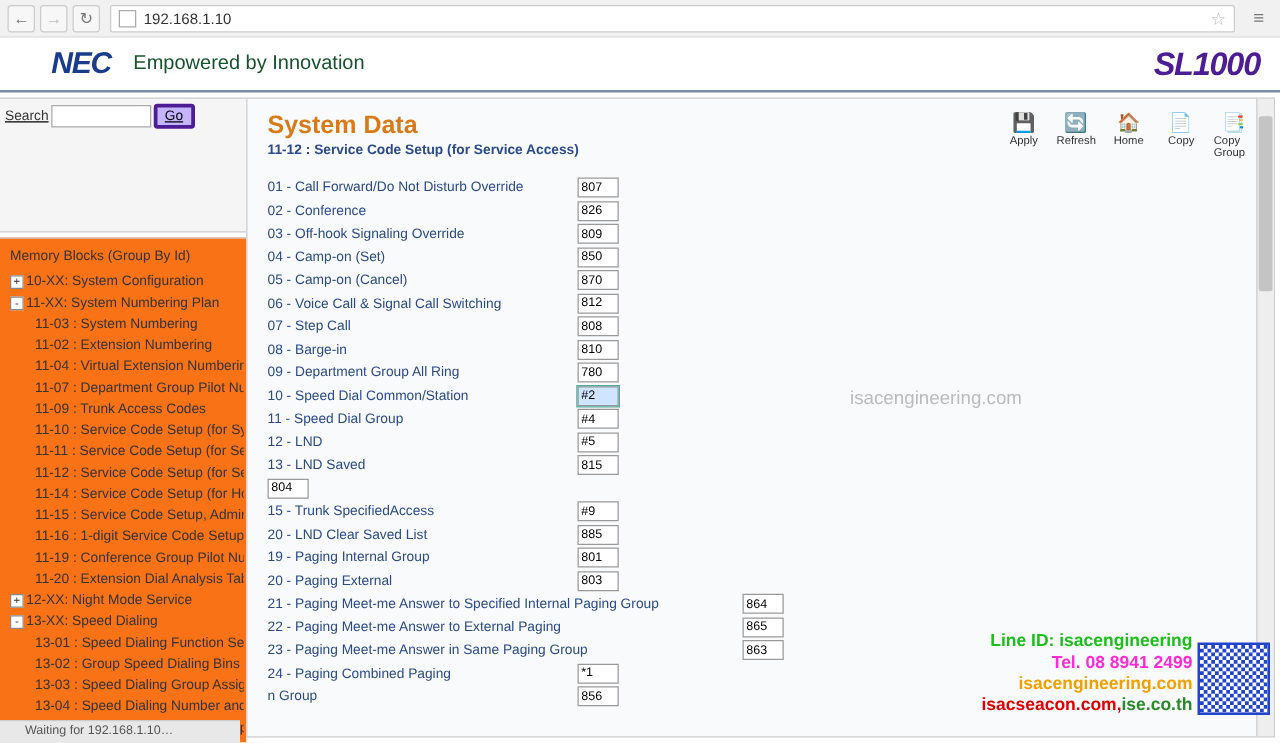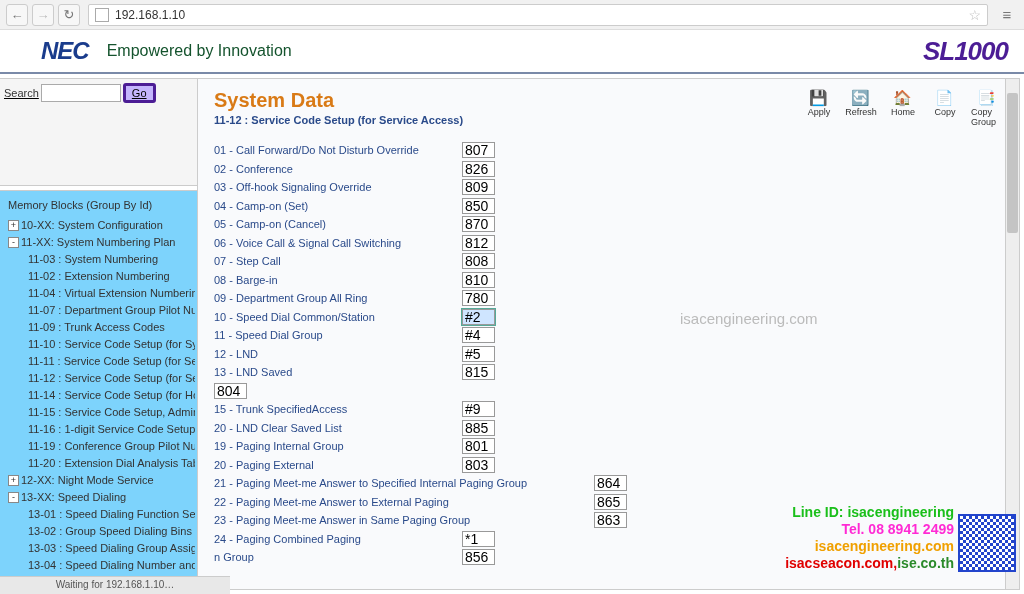--- a/index.html
+++ b/index.html
@@ -22,54 +22,54 @@
 
 
 .main { display: flex; height: calc(594px - 30px - 44px); }
 .left-col { width: 197px; display: flex; flex-direction: column; }
 .search-panel { height: 108px; background: #f5f5f5; border: 1px solid #ccc; margin: 4px 0 4px 0; padding: 4px; border-right: none; border-left: none; text-decoration: underline; }
 .search-row { display: flex; align-items: center; gap: 2px; }
 .search-label { font-size: 11px; color: #333; }
 .search-input { width: 80px; height: 18px; border: 1px solid #aaa; font-size: 11px; }
 .go-btn { height: 20px; padding: 0 6px; font-size: 11px; border: 3px solid #4c1d95; background: #c4b5fd; border-radius: 3px; cursor: pointer; }
 
-.tree-panel { flex: 1; background: #7dd3fc; border-top: 1px solid #ccc; overflow: hidden; position: relative; }
+.tree-panel { flex: 1; background: #f97316; border-top: 1px solid #ccc; overflow: hidden; position: relative; }
 .tree-scroll { height: 100%; overflow-y: auto; padding: 4px 2px; }
 .tree-title { font-size: 11px; padding: 4px 6px 6px; color: #333; }
 .tree-node { font-size: 11px; line-height: 15px; padding: 1px 0 1px 6px; color: #333; white-space: nowrap; overflow: hidden; display: flex; align-items: center; gap: 2px; }
 .tree-node.child { padding-left: 26px; color: #333; }
 .exp { display: inline-flex; width: 11px; height: 11px; border: 1px solid #888; align-items: center; justify-content: center; font-size: 9px; line-height: 1; background: #fff; color: #333; flex-shrink: 0; }
 
 
 .content { flex: 1; background: #f9fafc; border: 1px solid #ccc; margin: 4px 4px 4px 0; position: relative; overflow: hidden; }
 .content-head { padding: 10px 16px 6px; display: flex; align-items: flex-start; }
 .title-block .sys-data { font-size: 20px; color: #d97a16; font-weight: bold; font-family: 'Trebuchet MS', sans-serif; }
 .title-block .sub { font-size: 11px; color: #2a4a8a; font-weight: bold; margin-top: 2px; }
 .toolbar { margin-left: auto; display: flex; gap: 10px; }
 .tool-btn { display: flex; flex-direction: column; align-items: center; font-size: 9px; color: #333; cursor: pointer; width: 32px; }
 .tool-btn .ico { width: 18px; height: 18px; display: flex; align-items: center; justify-content: center; font-size: 15px; }
 
 .rows { padding: 8px 16px; height: calc(100% - 56px); overflow-y: auto; }
 .row { display: flex; align-items: center; height: 18.5px; font-size: 11px; color: #2a4a8a; }
 .row-label { width: 248px; }
 .row-label.wide { width: 380px; }
-.row-input { width: 33px; height: 16px; border: 1px solid #999; font-size: 14px; padding: 0 2px; background: #fff; }
+.row-input { width: 33px; height: 16px; border: 1px solid #999; font-size: 10px; padding: 0 2px; background: #fff; }
 .row-input.sel { background: #cfe5ff; outline: 1px solid #5a9; }
 
 
 .wm { position: absolute; top: 310px; left: 680px; color: #bbb; font-size: 15px; }
 .contact { position: absolute; bottom: 22px; right: 70px; text-align: right; font-weight: bold; font-size: 14px; line-height: 17px; font-family: 'Comic Sans MS', cursive; }
 .contact .l1 { color: #1abf1a; }
 .contact .l2 { color: #ff2ad4; }
 .contact .l3 { color: #f0a000; }
 .contact .l4 { color: #e00000; }
 .contact .l4 span { color: #2a8a2a; }
 .qr { position: absolute; bottom: 22px; right: 8px; width: 58px; height: 58px; background: repeating-conic-gradient(#2244cc 0 25%, #fff 0 50%); background-size: 6px 6px; border: 2px solid #2244cc; }
 
-.status-bar { position: absolute; bottom: 0; left: 0; height: 18px; background: #e8e8e8; border-top: 1px solid #ccc; font-size: 10px; color: #555; padding: 2px 20px; width: 230px; text-align: center; }
+.status-bar { position: absolute; bottom: 0; left: 0; height: 18px; background: #e8e8e8; border-top: 1px solid #ccc; font-size: 10px; color: #555; padding: 2px 20px; width: 192px; }
 .v-scroll { position: absolute; right: 0; top: 0; bottom: 0; width: 14px; background: #eee; border-left: 1px solid #ccc; }
 .v-thumb { position: absolute; left: 1px; right: 1px; top: 14px; height: 140px; background: #c4c4c4; border-radius: 2px; }
 </style>
 </head>
 <body>
 
 <div class="browser-bar">
   <div class="nav-btn">←</div>
   <div class="nav-btn disabled">→</div>
   <div class="nav-btn">↻</div>

